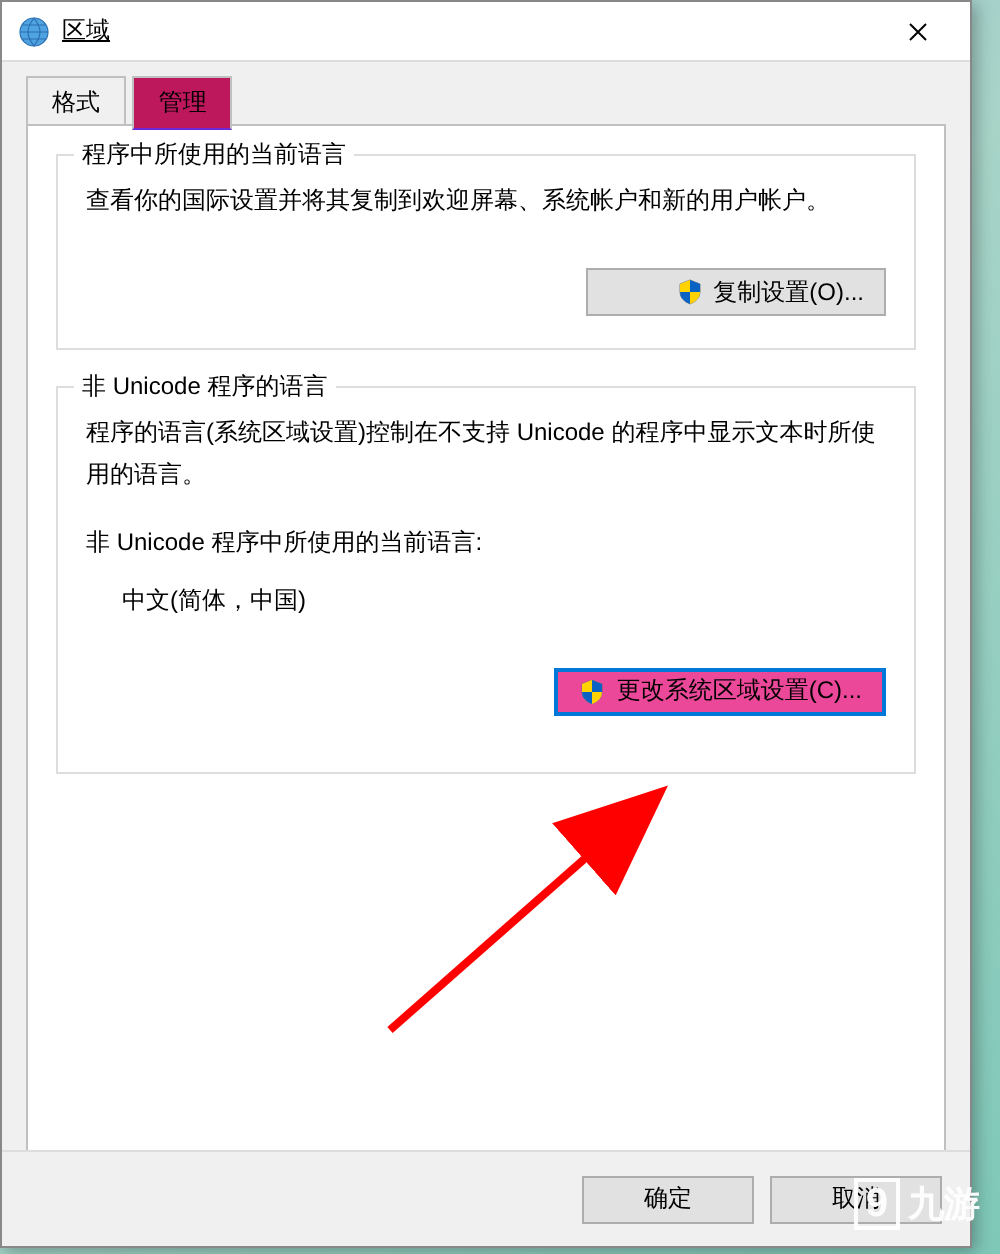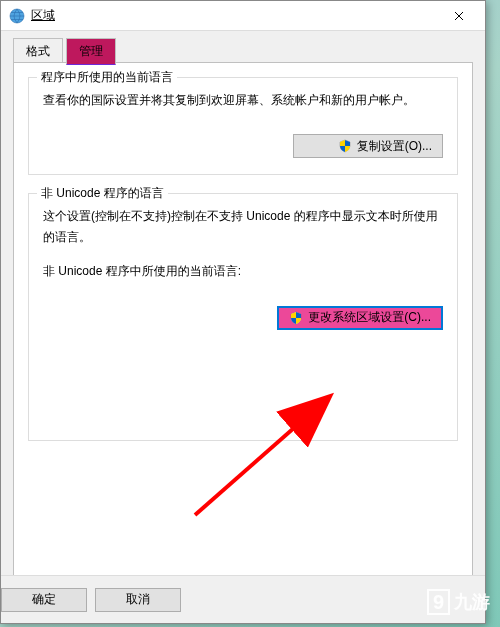--- a/index.html
+++ b/index.html
@@ -16,30 +16,30 @@
   .tab { display: inline-block; padding: 4px 12px; border: 1px solid #c0c0c0; background: #f0f0f0; font-size: 12px; cursor: pointer; position: relative; top: 0; }
   .tab.active { background: #be185d; border-bottom: 1px solid #6d28d9; z-index: 2; }
 
   .tab-panel { background: #fff; border: 1px solid #c0c0c0; margin: 0 12px 10px 12px; padding: 14px 14px; height: 520px; position: relative; }
 
   .groupbox { border: 1px solid #ddd; padding: 12px 14px 16px 14px; position: relative; margin-bottom: 18px; }
   .groupbox-legend { position: absolute; top: -9px; left: 8px; background: #fff; padding: 0 4px; font-size: 12px; color: #000; }
   .groupbox p { font-size: 12px; color: #000; line-height: 1.7; }
   .groupbox .btn-row { text-align: right; margin-top: 24px; }
 
-  .group2 { height: 248px; }
+  .group2 { height: 194px; }
 
   .win-btn { display: inline-flex; align-items: center; justify-content: flex-end; min-width: 150px; height: 24px; background: #e1e1e1; border: 1px solid #adadad; font-size: 12px; cursor: pointer; padding: 0 10px; }
   .win-btn.selected { border: 2px solid #0078d7; background: #ec4899; }
   .shield { width: 14px; height: 14px; margin-right: 5px; }
 
   .sub-label { font-size: 12px; margin-top: 14px; margin-bottom: 8px; }
   .lang-value { font-size: 12px; margin-left: 18px; margin-bottom: 20px; }
 
-  .dialog-footer { position: absolute; bottom: 0; left: 0; right: 0; height: 48px; border-top: 1px solid #ddd; background: #f0f0f0; display: flex; align-items: center; justify-content: flex-start; gap: 8px; padding-right: 14px; }
+  .dialog-footer { position: absolute; bottom: 0; left: 0; right: 0; height: 48px; border-top: 1px solid #ddd; background: #f0f0f0; display: flex; align-items: center; justify-content: flex-end; gap: 8px; padding-right: 14px; }
   .footer-btn { width: 86px; height: 24px; background: #e1e1e1; border: 1px solid #adadad; font-size: 12px; cursor: pointer; }
 
   .arrow-annotation { position: absolute; pointer-events: none; }
 
   .watermark { position: absolute; bottom: 12px; right: 10px; display: flex; align-items: center; color: #fff; font-size: 18px; font-weight: bold; opacity: 0.95; }
   .watermark .boxed { display: inline-block; border: 2px solid #fff; padding: 1px 4px; margin-right: 4px; font-size: 20px; line-height: 1; }
 </style>
 </head>
 <body>
 
@@ -82,22 +82,23 @@
               <path d="M12 7 L7 7 L7 13 Q12 11 12 7 Z" fill="#ffd200"></path>
             </svg>
           </span>
           <span>复制设置(O)...</span>
         </button>
       </div>
     </div>
 
     <div class="groupbox group2">
       <div class="groupbox-legend">非 Unicode 程序的语言</div>
-      <p>这个设置(控制在不支持)控制在不支持 Unicode 的程序中显示文本时所使用的语言。</p>
+      <p>程序的语言(系统区域设置)控制在不支持 Unicode 的程序中显示文本时所使用的语言。</p>
       <p class="sub-label">非 Unicode 程序中所使用的当前语言:</p>
+      <p class="lang-value">中文(简体，中国)</p>
       <div class="btn-row">
         <button class="win-btn selected">
           <span class="shield">
             <svg viewBox="0 0 14 14" width="14" height="14">
               <path d="M7 1 L12 3 L12 7 Q12 11 7 13 Q2 11 2 7 L2 3 Z" fill="#fff" stroke="#666" stroke-width="0.4"></path>
               <path d="M7 1 L12 3 L12 7 L7 7 Z" fill="#0a62c4"></path>
               <path d="M7 1 L2 3 L2 7 L7 7 Z" fill="#ffd200"></path>
               <path d="M2 7 L7 7 L7 13 Q2 11 2 7 Z" fill="#0a62c4"></path>
               <path d="M12 7 L7 7 L7 13 Q12 11 12 7 Z" fill="#ffd200"></path>
             </svg>

